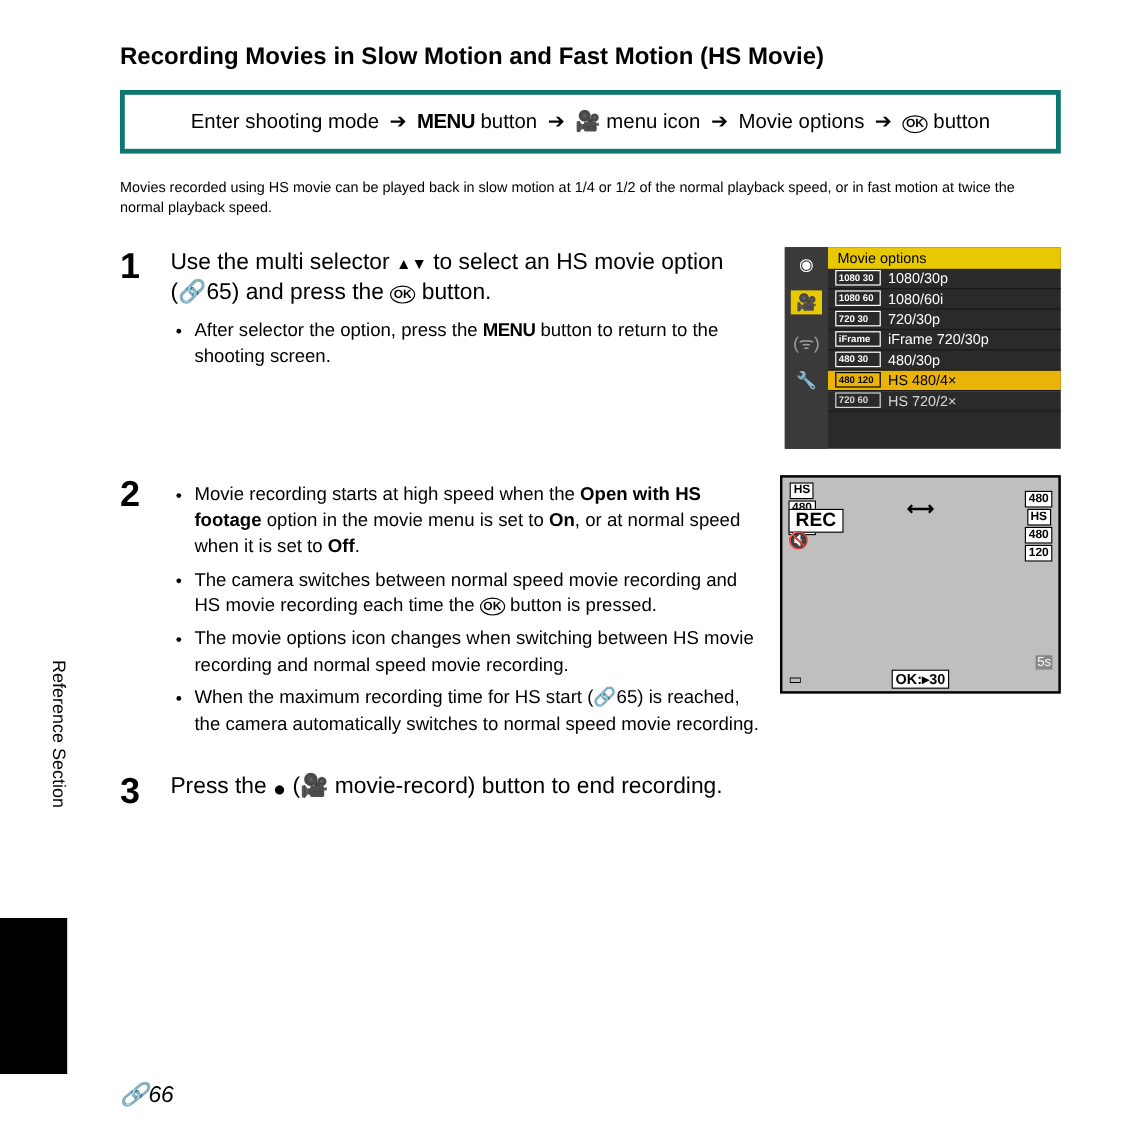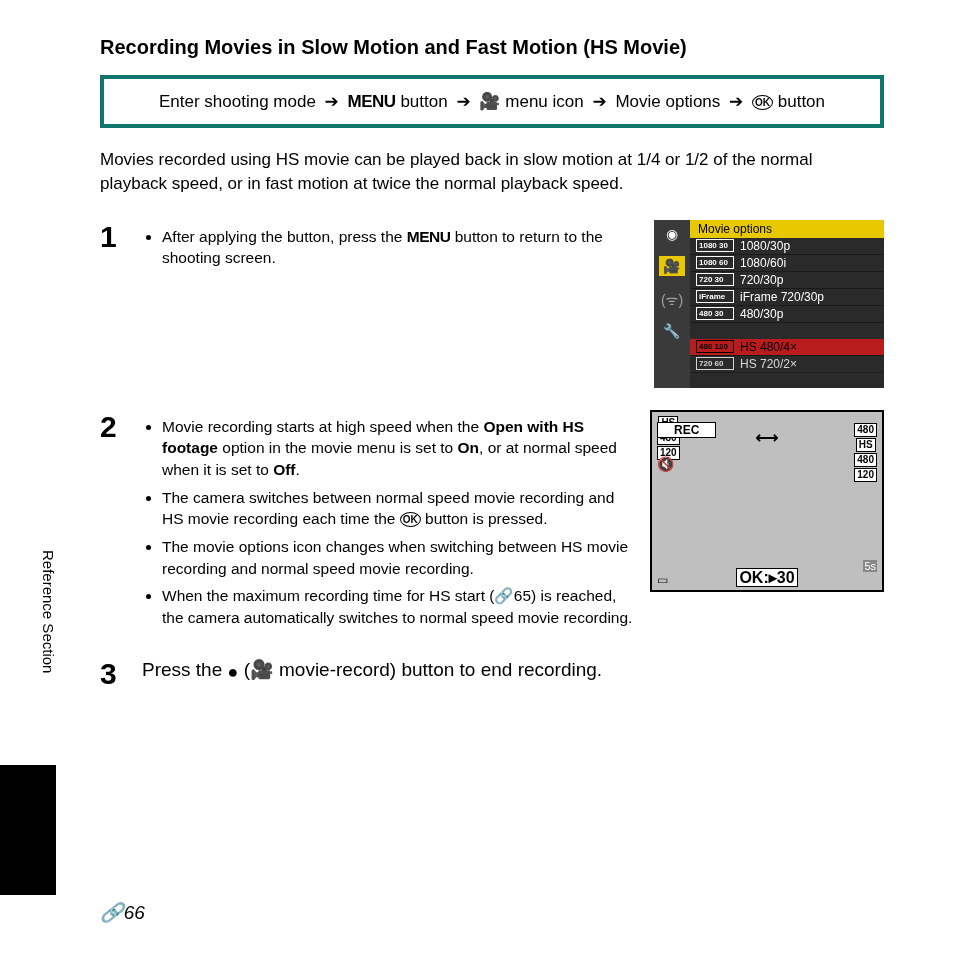--- a/index.html
+++ b/index.html
@@ -26,21 +26,21 @@
   }
   .nav-box {
     border: 4px solid #0f766e;
     padding: 12px 14px;
     font-size: 17px;
     margin-bottom: 20px;
     text-align: center;
   }
   .nav-box .arrow { margin: 0 4px; }
   .intro {
-    font-size: 17px;
+    font-size: 12px;
     line-height: 1.4;
     margin-bottom: 24px;
   }
   .step {
     display: flex;
     gap: 16px;
     margin-bottom: 22px;
   }
   .step-num {
     font-size: 30px;
@@ -92,21 +92,21 @@
     font-size: 12px;
     padding: 2px 8px;
   }
   .lcd-item {
     display: flex;
     align-items: center;
     gap: 6px;
     padding: 1px 6px;
     border-bottom: 1px solid #1a1a1a;
   }
-  .lcd-item.selected { background: #b91c1c; color: #000; margin-top: 16px; }
+  .lcd-item.selected { background: #eab308; color: #000; }
   .lcd-item.selected .chip { border-color: #000; color: #000; }
   .chip {
     display: inline-block;
     border: 1px solid #fff;
     font-size: 8px;
     padding: 0 2px;
     min-width: 32px;
     text-align: left;
     line-height: 11px;
     font-weight: bold;
@@ -142,27 +142,27 @@
     font-size: 10px;
     padding: 0 2px;
     line-height: 12px;
   }
   .rec-arrow {
     font-size: 16px;
     font-weight: bold;
   }
   .rec-label {
     position: absolute;
-    top: 10px;
+    top: 26px;
     left: 5px;
     background: #fff;
     border: 1.5px solid #000;
     font-weight: bold;
-    font-size: 12px;
-    padding: 0 16px;
+    font-size: 16px;
+    padding: 0 5px;
   }
   .muted-icon {
     position: absolute;
     top: 44px;
     left: 5px;
     font-size: 14px;
   }
   .rec-time {
     position: absolute;
     right: 5px;
@@ -170,21 +170,21 @@
     background: #888;
     color: #fff;
     font-size: 11px;
     padding: 0 1px;
   }
   .rec-bottom {
     position: absolute;
     bottom: 3px;
     width: 100%;
     text-align: center;
-    font-size: 16px;
+    font-size: 12px;
   }
   .ok-badge {
     border: 1.5px solid #000;
     background: #fff;
     font-weight: bold;
     padding: 0 2px;
   }
   .batt {
     position: absolute;
     bottom: 3px;
@@ -248,23 +248,26 @@
     <span class="arrow">➔</span>
     <span class="ok-circle">OK</span>
     <span>button</span>
   </div>
 
   <div class="intro">Movies recorded using HS movie can be played back in slow motion at 1/4 or 1/2 of the normal playback speed, or in fast motion at twice the normal playback speed.</div>
 
   <div class="step">
     <div class="step-num">1</div>
     <div class="step-body">
+      <div class="step-head">
+        <span>Use the multi selector </span><span class="tri-up">▲</span><span class="tri-down">▼</span><span> to select an HS movie option (</span><span>🔗</span><span>65) and press the </span><span class="ok-circle">OK</span><span> button.</span>
+      </div>
       <ul class="step-bullets">
         <li>
-          <span>After applying the button, press the </span><span class="menu-word">MENU</span><span> button to return to the shooting screen.</span>
+          <span>After selector the option, press the </span><span class="menu-word">MENU</span><span> button to return to the shooting screen.</span>
         </li>
       </ul>
     </div>
     <div class="lcd-screen">
       <div class="lcd-side">
         <span>◉</span>
         <span style="background:#e8c800;color:#000;padding:2px 4px;">🎥</span>
         <span style="opacity:.5">(ᯤ)</span>
         <span>🔧</span>
       </div>

